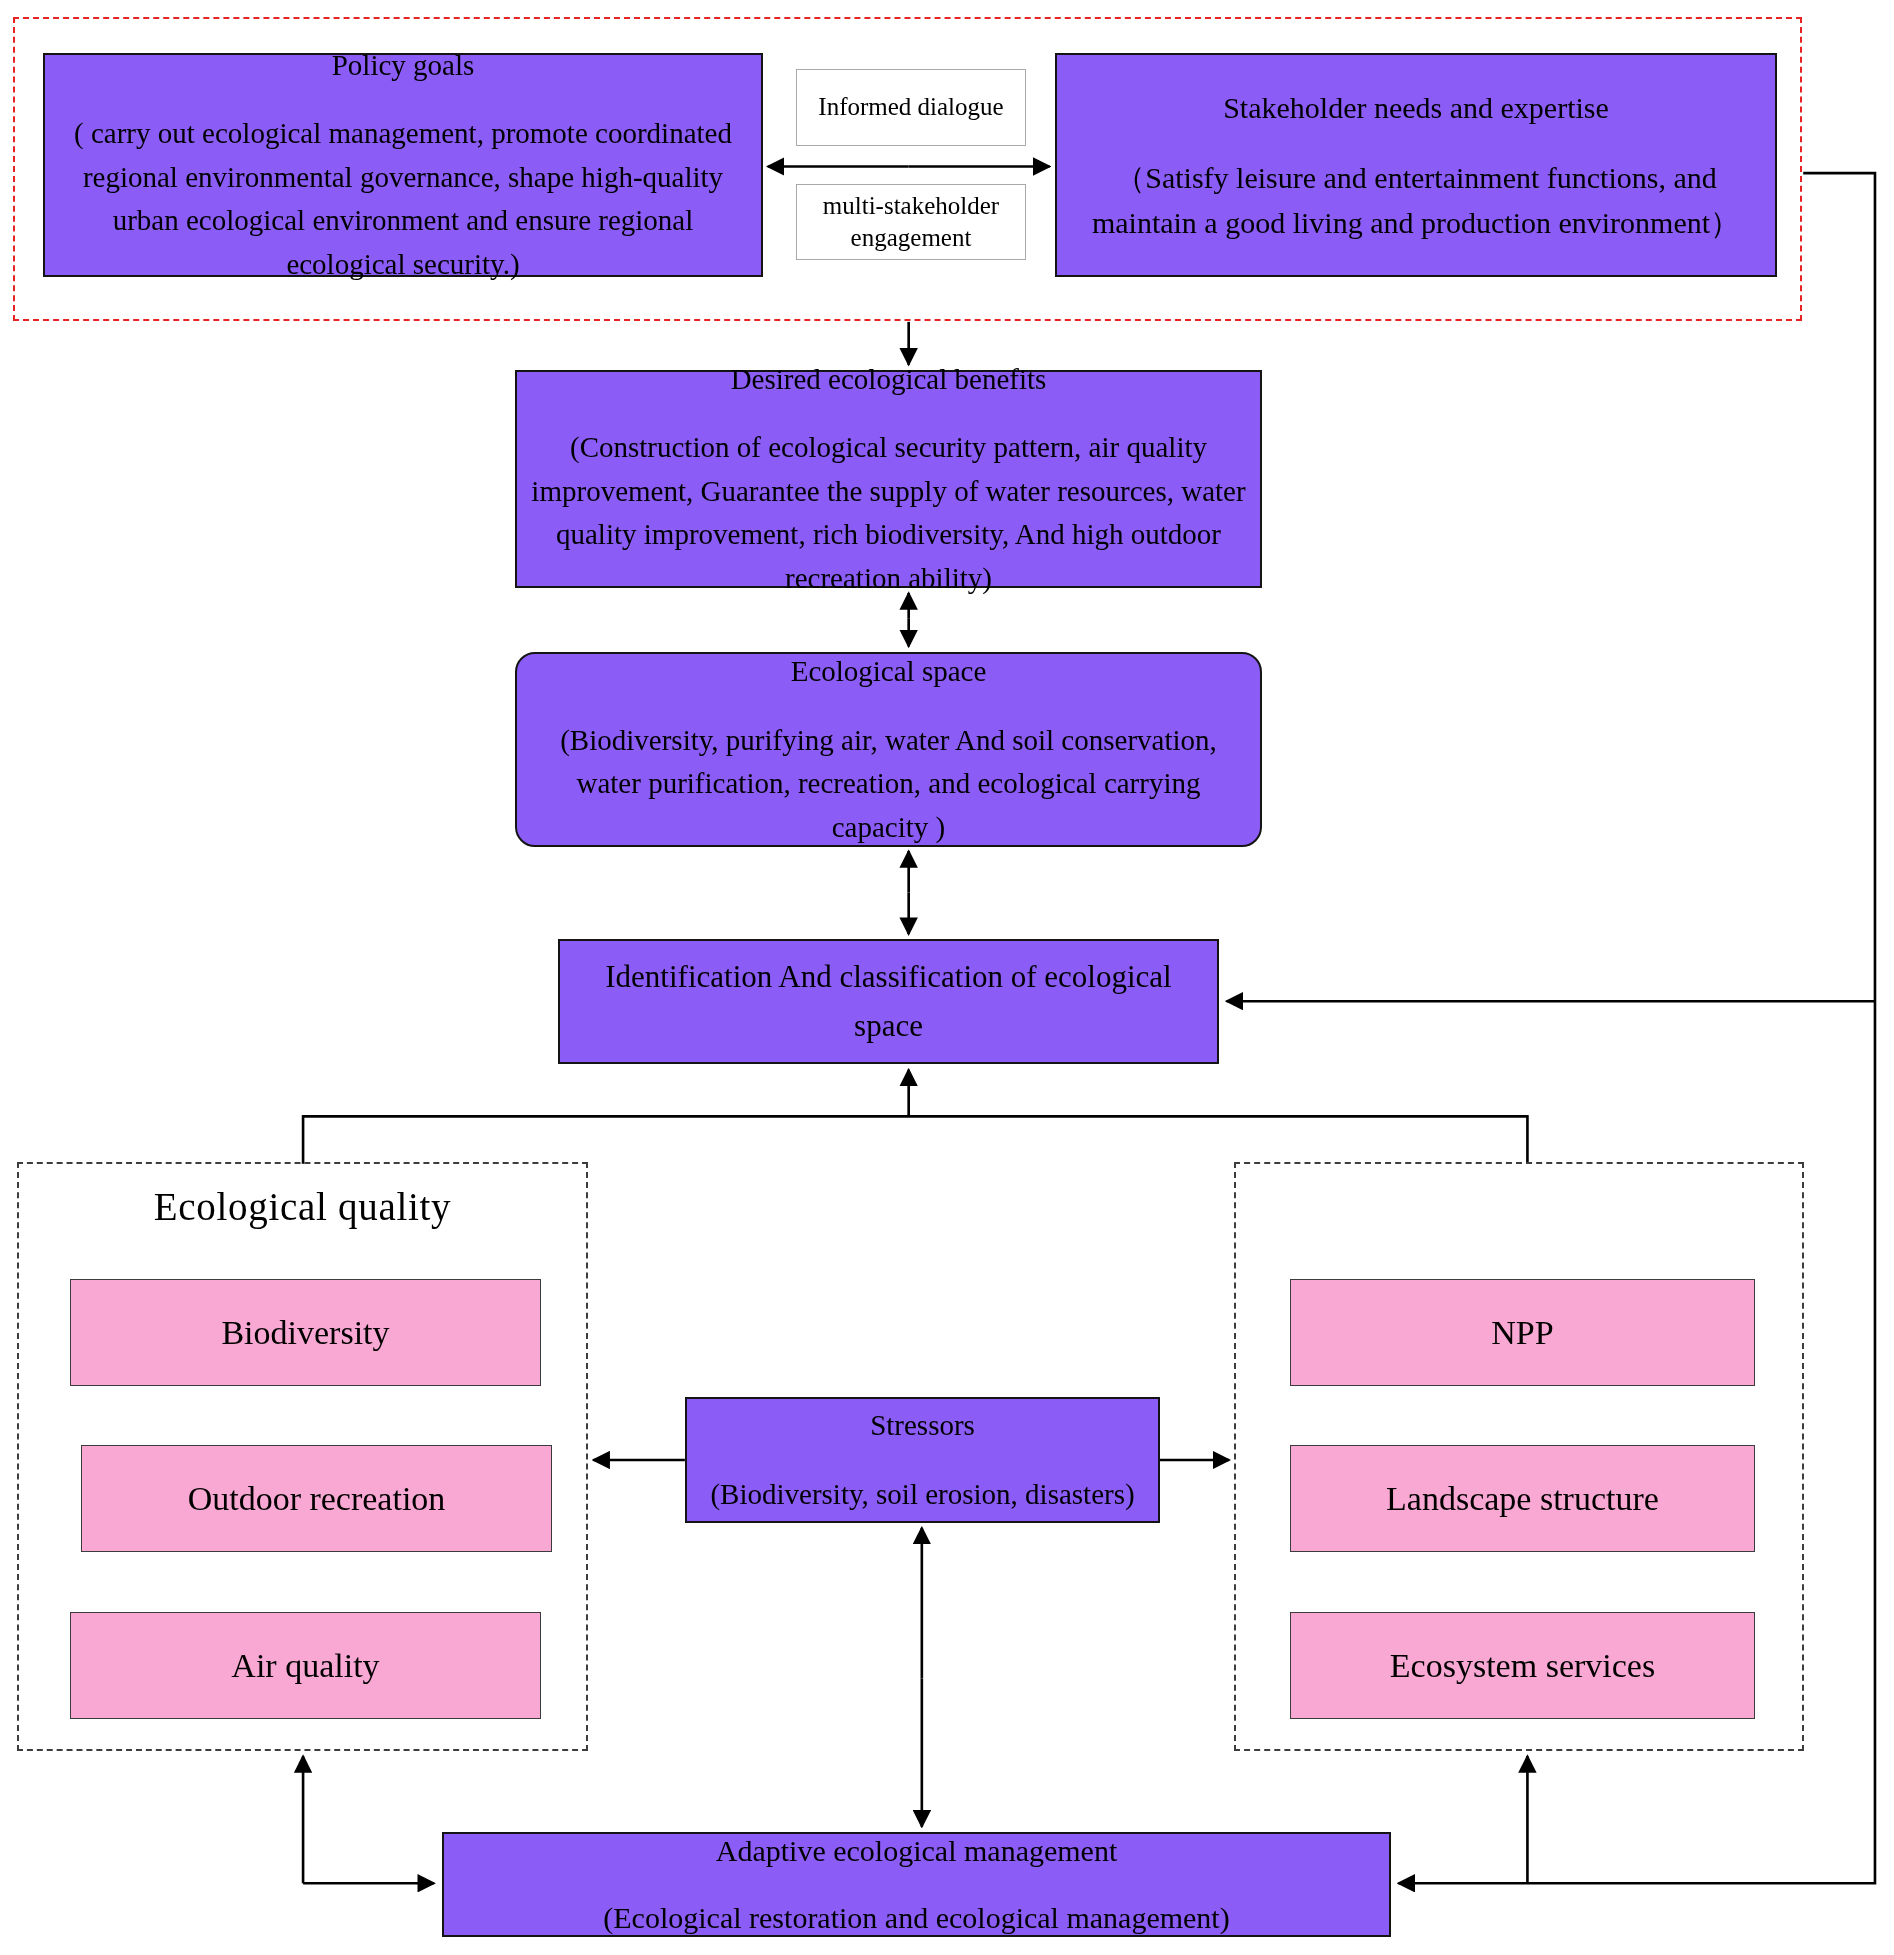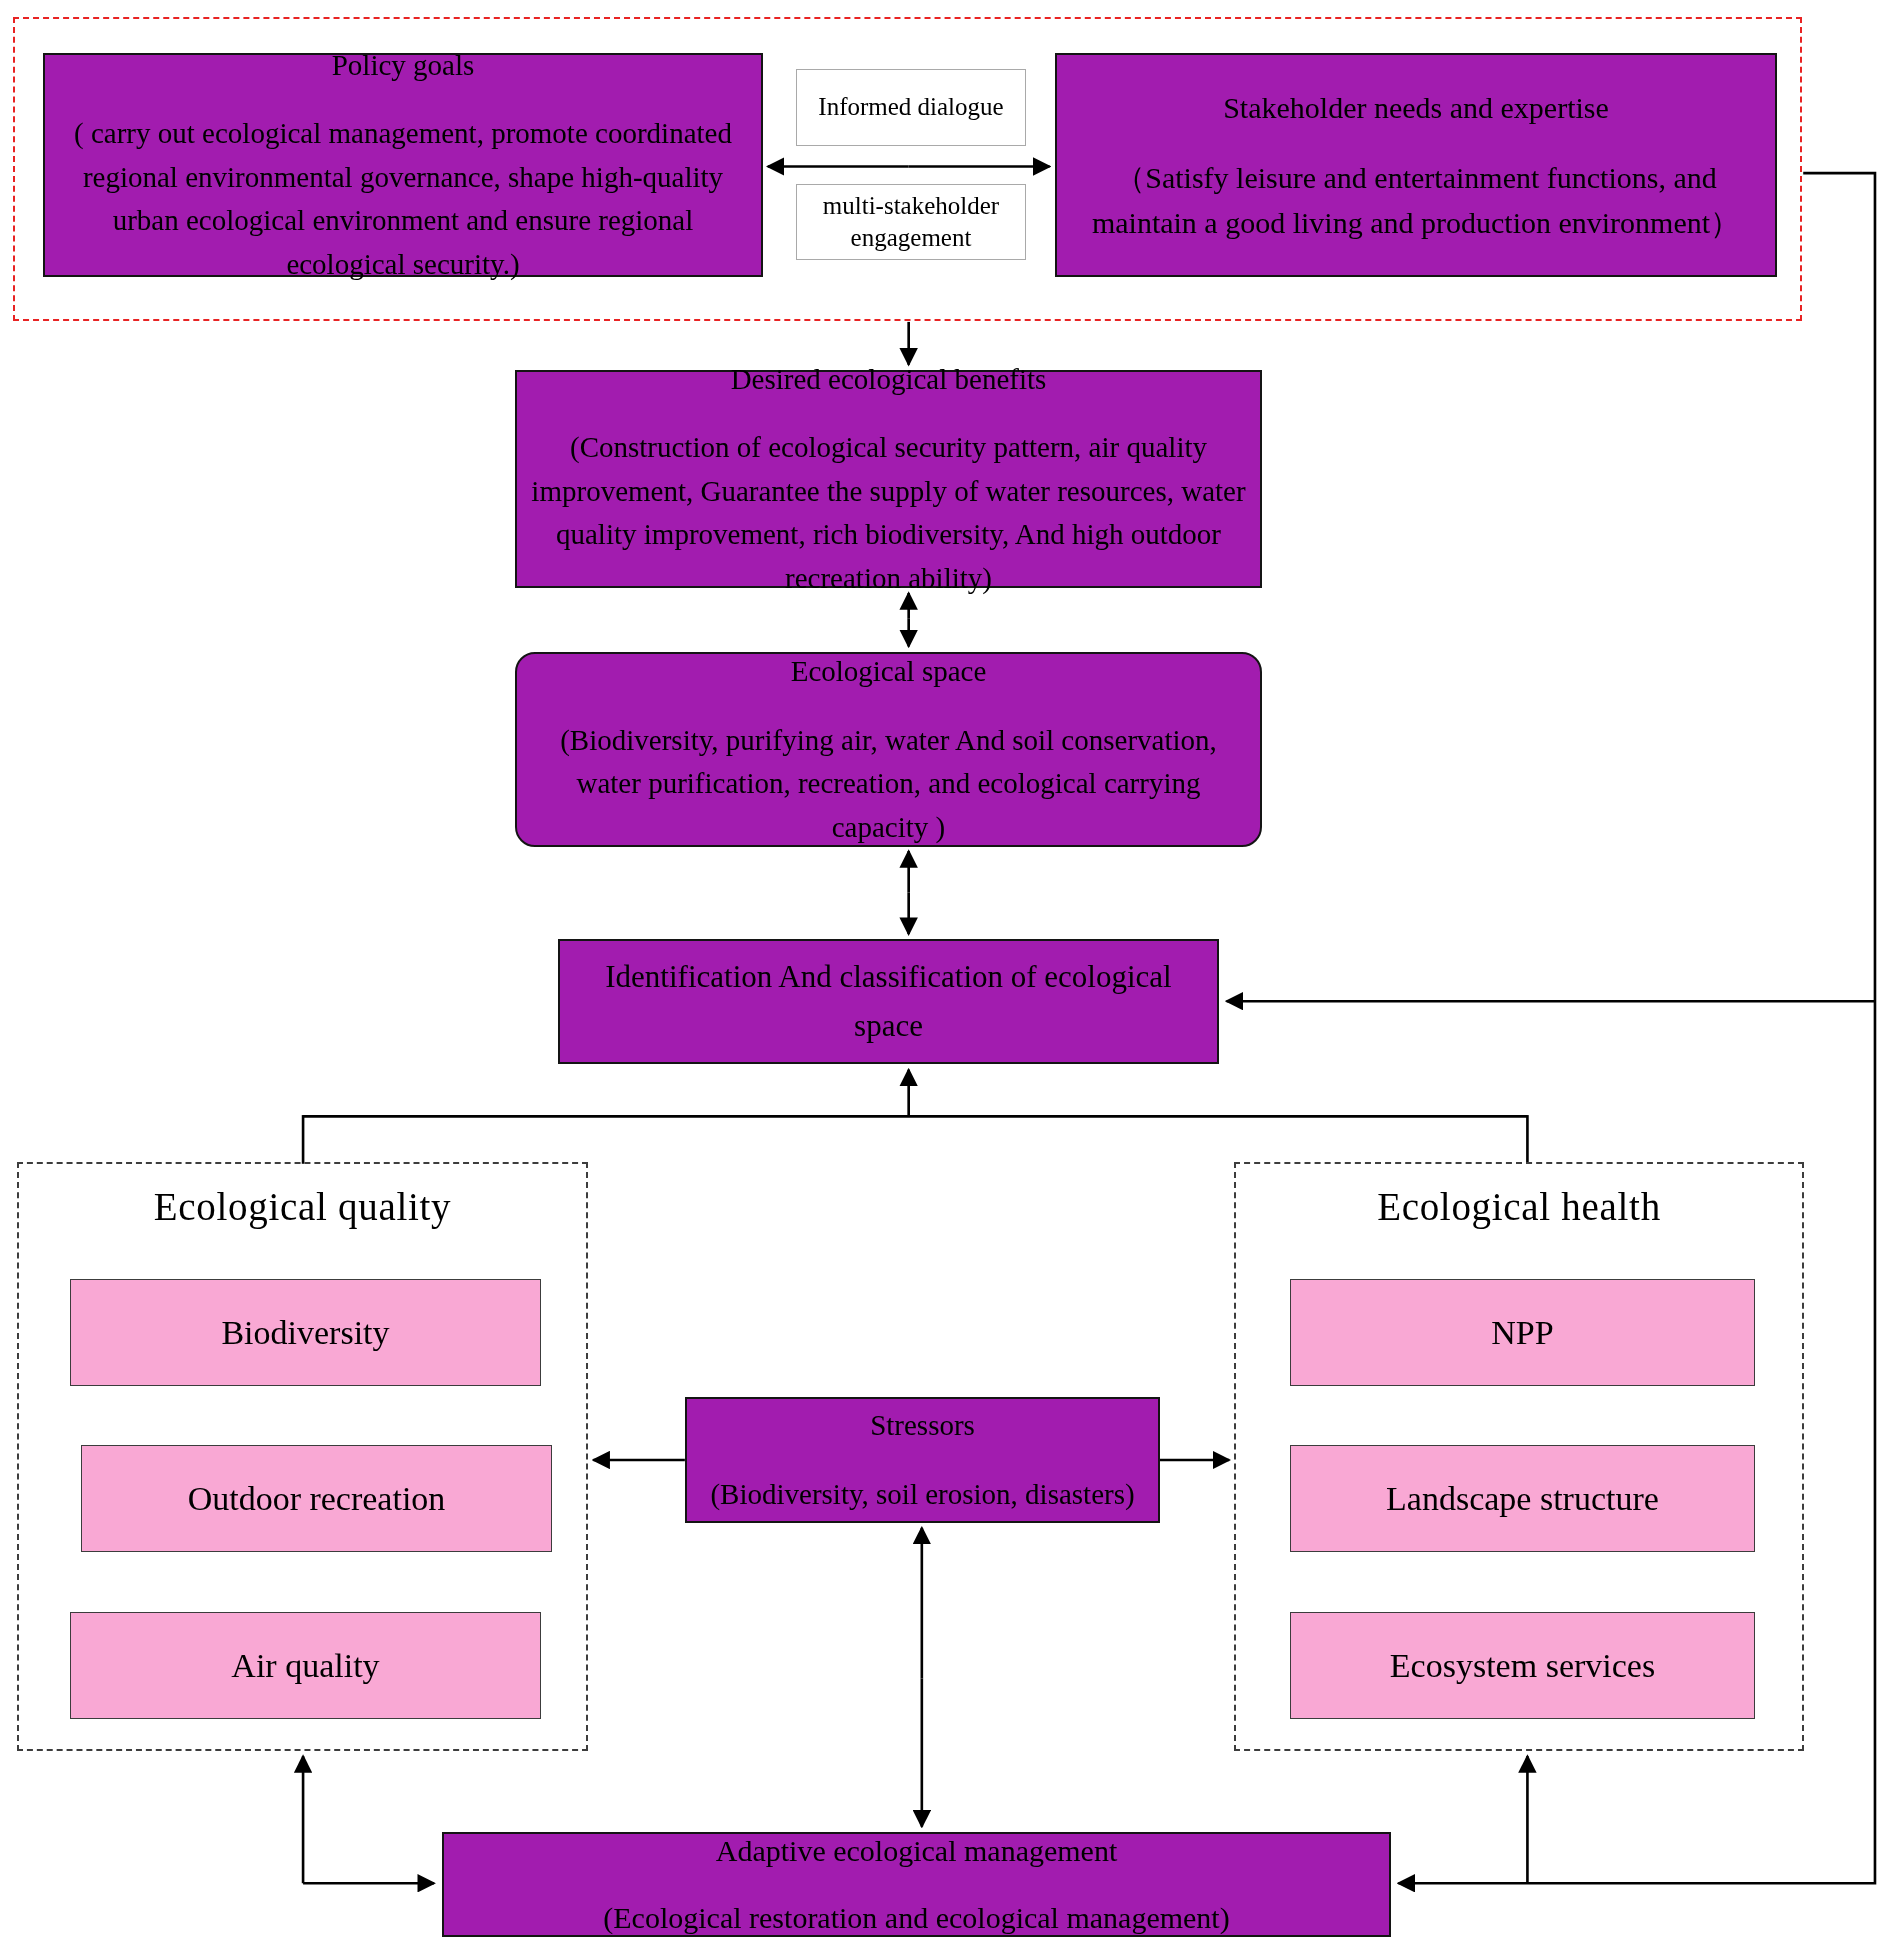--- a/index.html
+++ b/index.html
@@ -14,21 +14,21 @@
   #connectors .conn{stroke:var(--line);stroke-width:4;fill:none;}
   #connectors marker path{fill:var(--line);}
   
   .rframe{position:absolute;z-index:0;border:2.6px dashed var(--red);background:transparent;}
   .dgroup{position:absolute;z-index:2;border:2px dashed var(--dashb);background:transparent;}
   .dgroup .gtitle{margin-top:20px;text-align:center;font-size:39px;letter-spacing:0.7px;}
   .item{position:absolute;border:1.3px solid #3c3c3c;background:#f9a8d4;
         display:flex;align-items:center;justify-content:center;
         font-size:34px;text-align:center;z-index:3;}
   
-  .node{position:absolute;z-index:3;background:#a21caf;border:2px solid #141414;
+  .node{position:absolute;z-index:3;background:#8b5cf6;border:2px solid #141414;
         display:flex;flex-direction:column;align-items:center;justify-content:center;
         text-align:center;padding:5.3px 12px;}
   .node .ttl{font-size:29px;line-height:1.5;}
   .node .bdy{font-size:29px;line-height:1.5;margin-top:25px;}
   .gbox{position:absolute;z-index:3;background:#fff;border:1.3px solid var(--grayb);
         display:flex;align-items:center;justify-content:center;text-align:center;
         font-size:25px;line-height:1.3;padding:2.6px 6.6px;}
   .idnode{font-size:31px;line-height:1.55;}
 </style>
 </head>
@@ -114,21 +114,20 @@
     </div>
     <div class="item" style="left:62px;top:281px;width:471px;height:107px;">
       <span>Outdoor recreation</span>
     </div>
     <div class="item" style="left:51px;top:448px;width:471px;height:107px;">
       <span>Air quality</span>
     </div>
   </div>
 
   <div class="dgroup" style="left:1234px;top:1162px;width:570px;height:589px;">
-    <div class="gtitle">Ecological health</div>
     <div class="item" style="left:54px;top:115px;width:465px;height:107px;">
       <span>NPP</span>
     </div>
     <div class="item" style="left:54px;top:281px;width:465px;height:107px;">
       <span>Landscape structure</span>
     </div>
     <div class="item" style="left:54px;top:448px;width:465px;height:107px;">
       <span>Ecosystem services</span>
     </div>
   </div>

